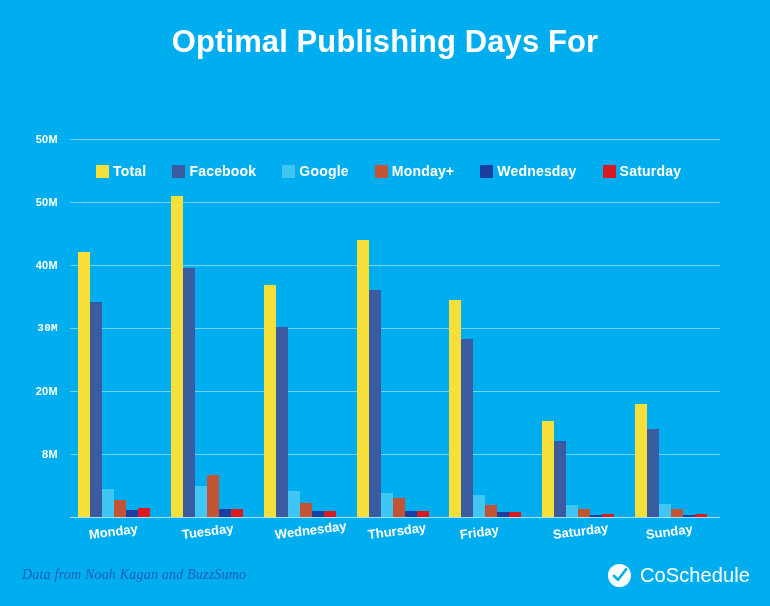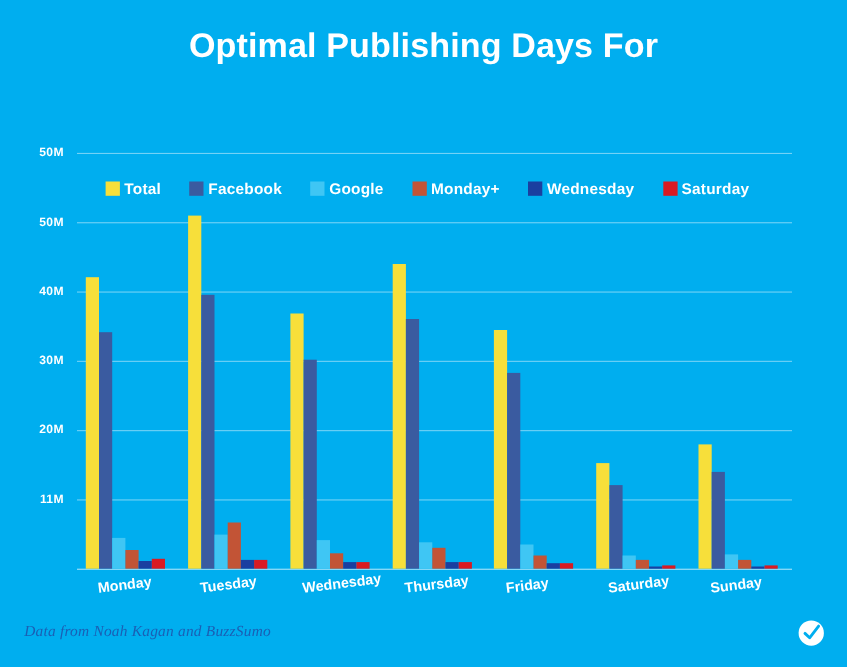--- a/index.html
+++ b/index.html
@@ -187,25 +187,25 @@
 
 <div id="plot">
   <div id="gridlines">
       <div class="gridline" style="top: 0px;"></div>
       <span class="ytick" style="top: 0px;">50M</span>
       <div class="gridline" style="top: 63px;"></div>
       <span class="ytick" style="top: 63px;">50M</span>
       <div class="gridline" style="top: 126px;"></div>
       <span class="ytick" style="top: 126px;">40M</span>
       <div class="gridline" style="top: 189px;"></div>
-      <span class="ytick" style="top: 189px;">30M</span>
+      <span class="ytick" style="top: 189px; font-family: Liberation Mono, monospace;">30M</span>
       <div class="gridline" style="top: 252px;"></div>
       <span class="ytick" style="top: 252px; text-align: center;">20M</span>
       <div class="gridline" style="top: 315px;"></div>
-      <span class="ytick" style="top: 315px;">11M</span>
+      <span class="ytick" style="top: 315px;">8M</span>
       <div class="gridline baseline" style="top: 378px;"></div>
     </div>
   <div id="groups">
       <div class="group" style="left: 8px; width: 72px;">
         <div class="bar" title="Total Monday: 42M" style="background: rgb(247, 223, 58); height: 264.6px;"></div>
         <div class="bar" title="Facebook Monday: 34.2M" style="background: rgb(58, 91, 160); height: 215.46px;"></div>
         <div class="bar" title="Twitter Monday: 4.5M" style="background: rgb(63, 198, 244); height: 28.35px;"></div>
         <div class="bar" title="Google+ Monday: 2.7M" style="background: rgb(194, 84, 54); height: 17.01px;"></div>
         <div class="bar" title="LinkedIn Monday: 1.1M" style="background: rgb(26, 63, 160); height: 6.93px;"></div>
         <div class="bar" title="Pinterest Monday: 1.4M" style="background: rgb(217, 26, 34); height: 8.82px;"></div>
@@ -273,13 +273,14 @@
 
 <div id="source-note">Data from Noah Kagan and BuzzSumo</div>
 
 <div id="brand-logo">
   <span id="brand-mark">
     <svg width="25" height="25" viewBox="0 0 25 25" aria-hidden="true">
       <circle cx="12.5" cy="12.5" r="11.5" fill="#ffffff"></circle>
       <path d="M6.8 12.8 L11 16.8 L19.2 6.2" fill="none" stroke="#00AEEF" stroke-width="2.6" stroke-linecap="round" stroke-linejoin="round"></path>
     </svg>
   </span>
+  <span id="brand-name">CoSchedule</span>
 </div>
 
 </body></html>

